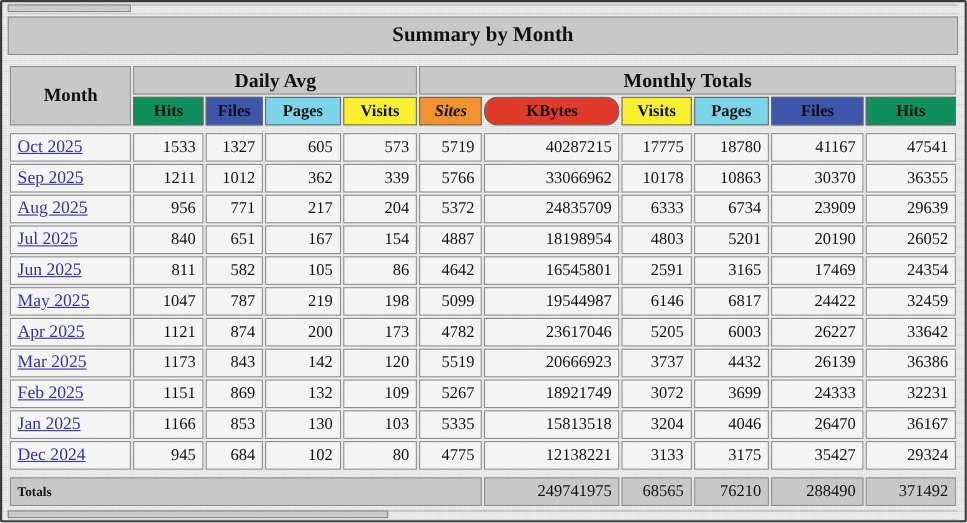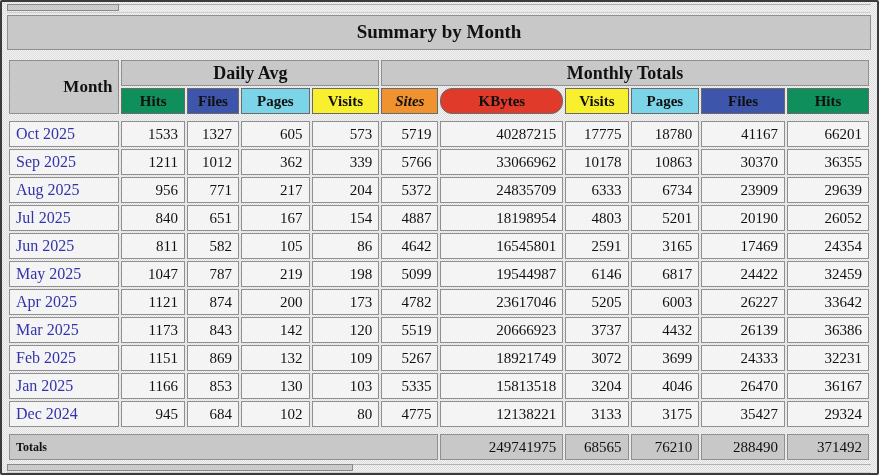--- a/index.html
+++ b/index.html
@@ -56,21 +56,21 @@
     padding: 2px 6px;
     white-space: nowrap;
     overflow: hidden;
     color: #111;
   }
   th.grey {
     background: var(--header-grey, #c8c8c8);
     font-weight: bold;
   }
   th.month-h {
-    text-align: right;
+    text-align: center;
     font-size: 17px;
     vertical-align: middle;
   }
   th.group {
     text-align: center;
     font-size: 18px;
   }
   th.colored {
     text-align: center;
     font-weight: bold;
@@ -78,20 +78,21 @@
     border-color: #6a6a6a;
     color: #101010;
   }
   td.month-cell {
     background: var(--cell-bg, #f4f4f4);
     text-align: left;
     font-size: 16px;
   }
   a.month-link {
     color: var(--link-color, #3333aa);
+    text-decoration: underline;
     cursor: pointer;
   }
   td.num {
     background: var(--cell-bg, #f4f4f4);
     text-align: right;
   }
   tr.spacer td {
     border: none;
     background: transparent;
     height: 3px;
@@ -163,21 +164,21 @@
           <td class="month-cell"><a class="month-link">Oct 2025</a></td>
           <td class="num">1533</td>
           <td class="num">1327</td>
           <td class="num">605</td>
           <td class="num">573</td>
           <td class="num">5719</td>
           <td class="num">40287215</td>
           <td class="num">17775</td>
           <td class="num">18780</td>
           <td class="num">41167</td>
-          <td class="num">66201</td>
+          <td class="num">47541</td>
         </tr>
         <tr>
           <td class="month-cell"><a class="month-link">Sep 2025</a></td>
           <td class="num">1211</td>
           <td class="num">1012</td>
           <td class="num">362</td>
           <td class="num">339</td>
           <td class="num">5766</td>
           <td class="num">33066962</td>
           <td class="num">10178</td>

